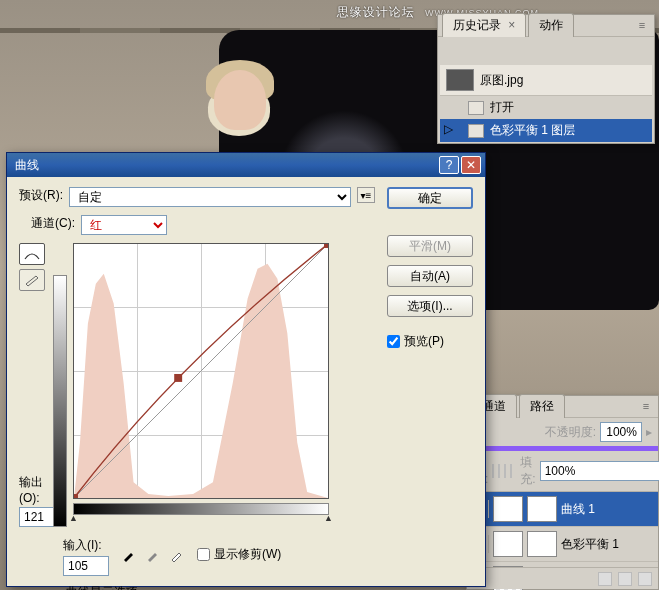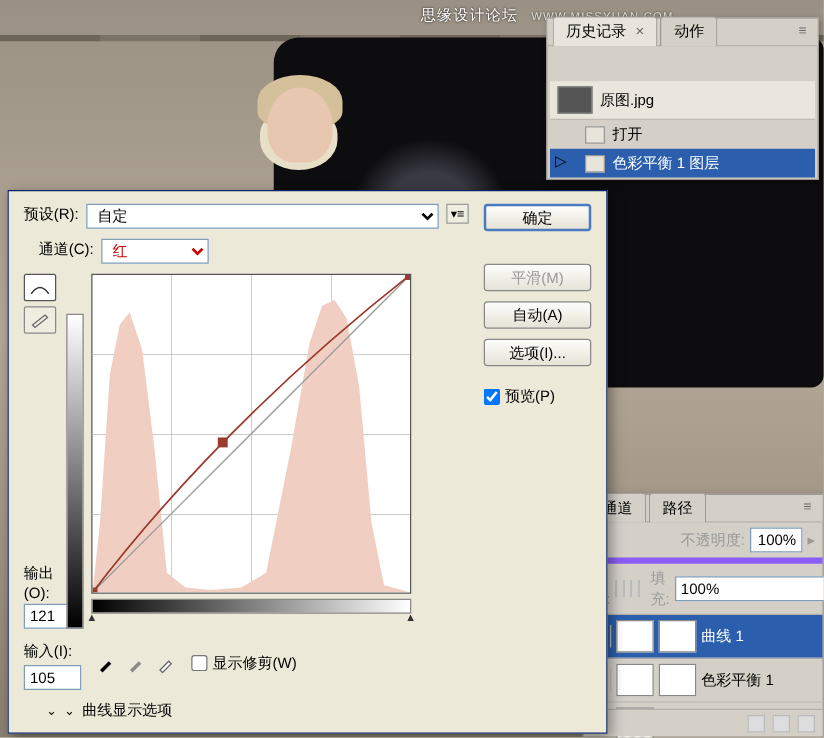--- a/index.html
+++ b/index.html
@@ -82,21 +82,21 @@
 .curve { position:absolute; inset:0; }
 .grad-h { width:256px; height:12px; background:linear-gradient(90deg,#000,#fff); border:1px solid #888; margin-top:4px; margin-left:0; }
 .slider-h { width:256px; height:12px; position:relative; margin-top:0; }
 .slider-h::before, .slider-h::after { content:"▲"; position:absolute; font-size:9px; color:#333; top:-2px; }
 .slider-h::before { left:-4px; }
 .slider-h::after { right:-4px; }
 
 .output-block { display:flex; flex-direction:column; gap:2px; margin-top:4px; }
 .num-input { width:46px; }
 
-.input-row { display:flex; align-items:center; gap:10px; margin-top:6px; }
+.input-row { display:flex; align-items:center; gap:10px; margin-top:6px; margin-left:44px; }
 .eyedrops { display:flex; gap:4px; }
 .eyedrop { width:20px; height:20px; display:flex; align-items:center; justify-content:center; }
 .chk { display:flex; align-items:center; gap:4px; }
 
 .expand-row { display:flex; align-items:center; gap:6px; margin-top:8px; margin-left:18px; }
 .expand-row .chev { font-size:10px; }
 
 .menu-ico { width:18px; height:16px; border:1px solid #999; background:#efede0; display:flex; align-items:center; justify-content:center; font-size:10px; }
 svg { display:block; }
 </style>
@@ -191,20 +191,26 @@
     </div>
   </div>
   <div class="layer-footer">
     <span class="mini-ico"></span>
     <span class="mini-ico"></span>
     <span class="mini-ico"></span>
   </div>
 </div>
 
 <div class="dialog">
+  <div class="titlebar">
+    <span>曲线</span>
+    <span class="spacer"></span>
+    <div class="title-btn help">?</div>
+    <div class="title-btn">✕</div>
+  </div>
   <div class="dlg-body">
     <div class="col-left">
       <div class="row">
         <span class="label">预设(R):</span>
         <select class="preset-select">
           <option>自定</option>
         </select>
         <span class="menu-ico">▾≡</span>
       </div>
       <div class="row" style="margin-left:12px">

